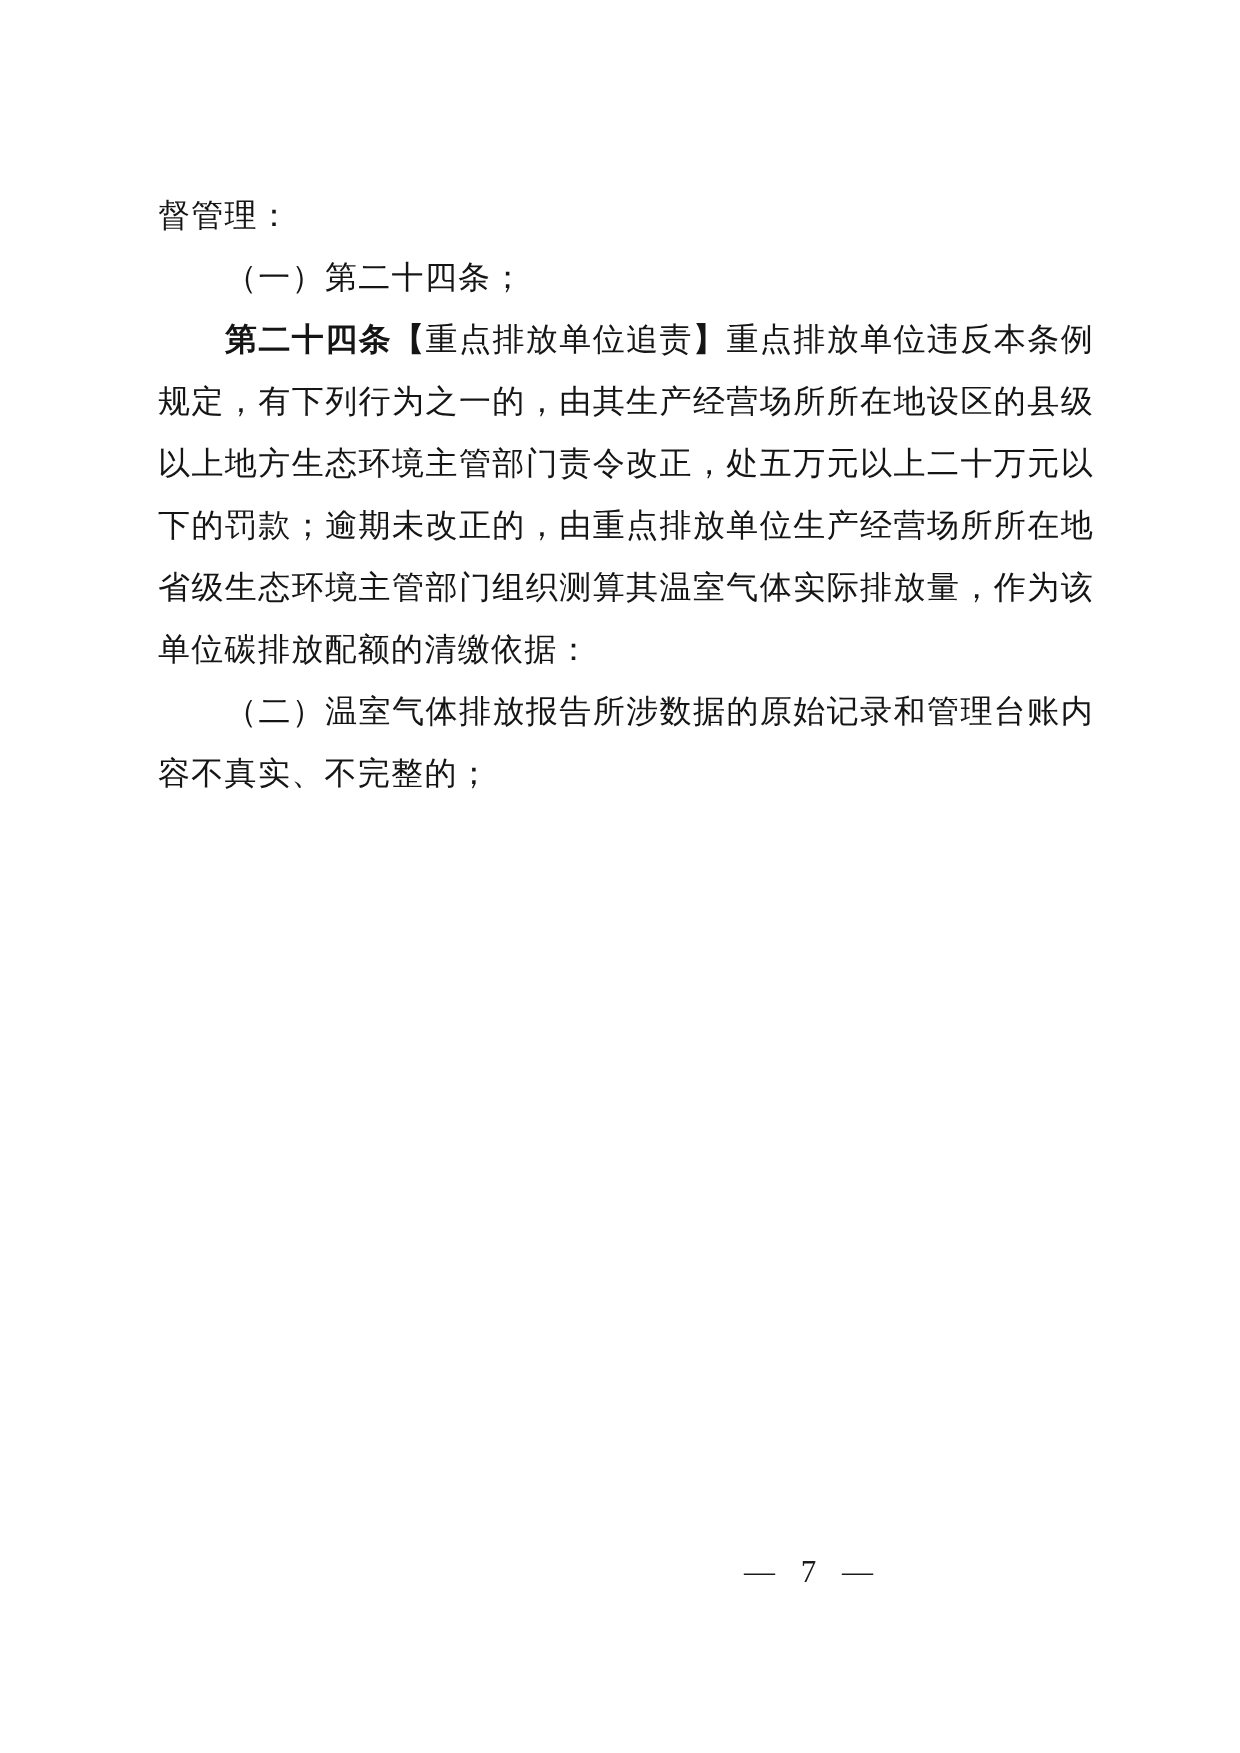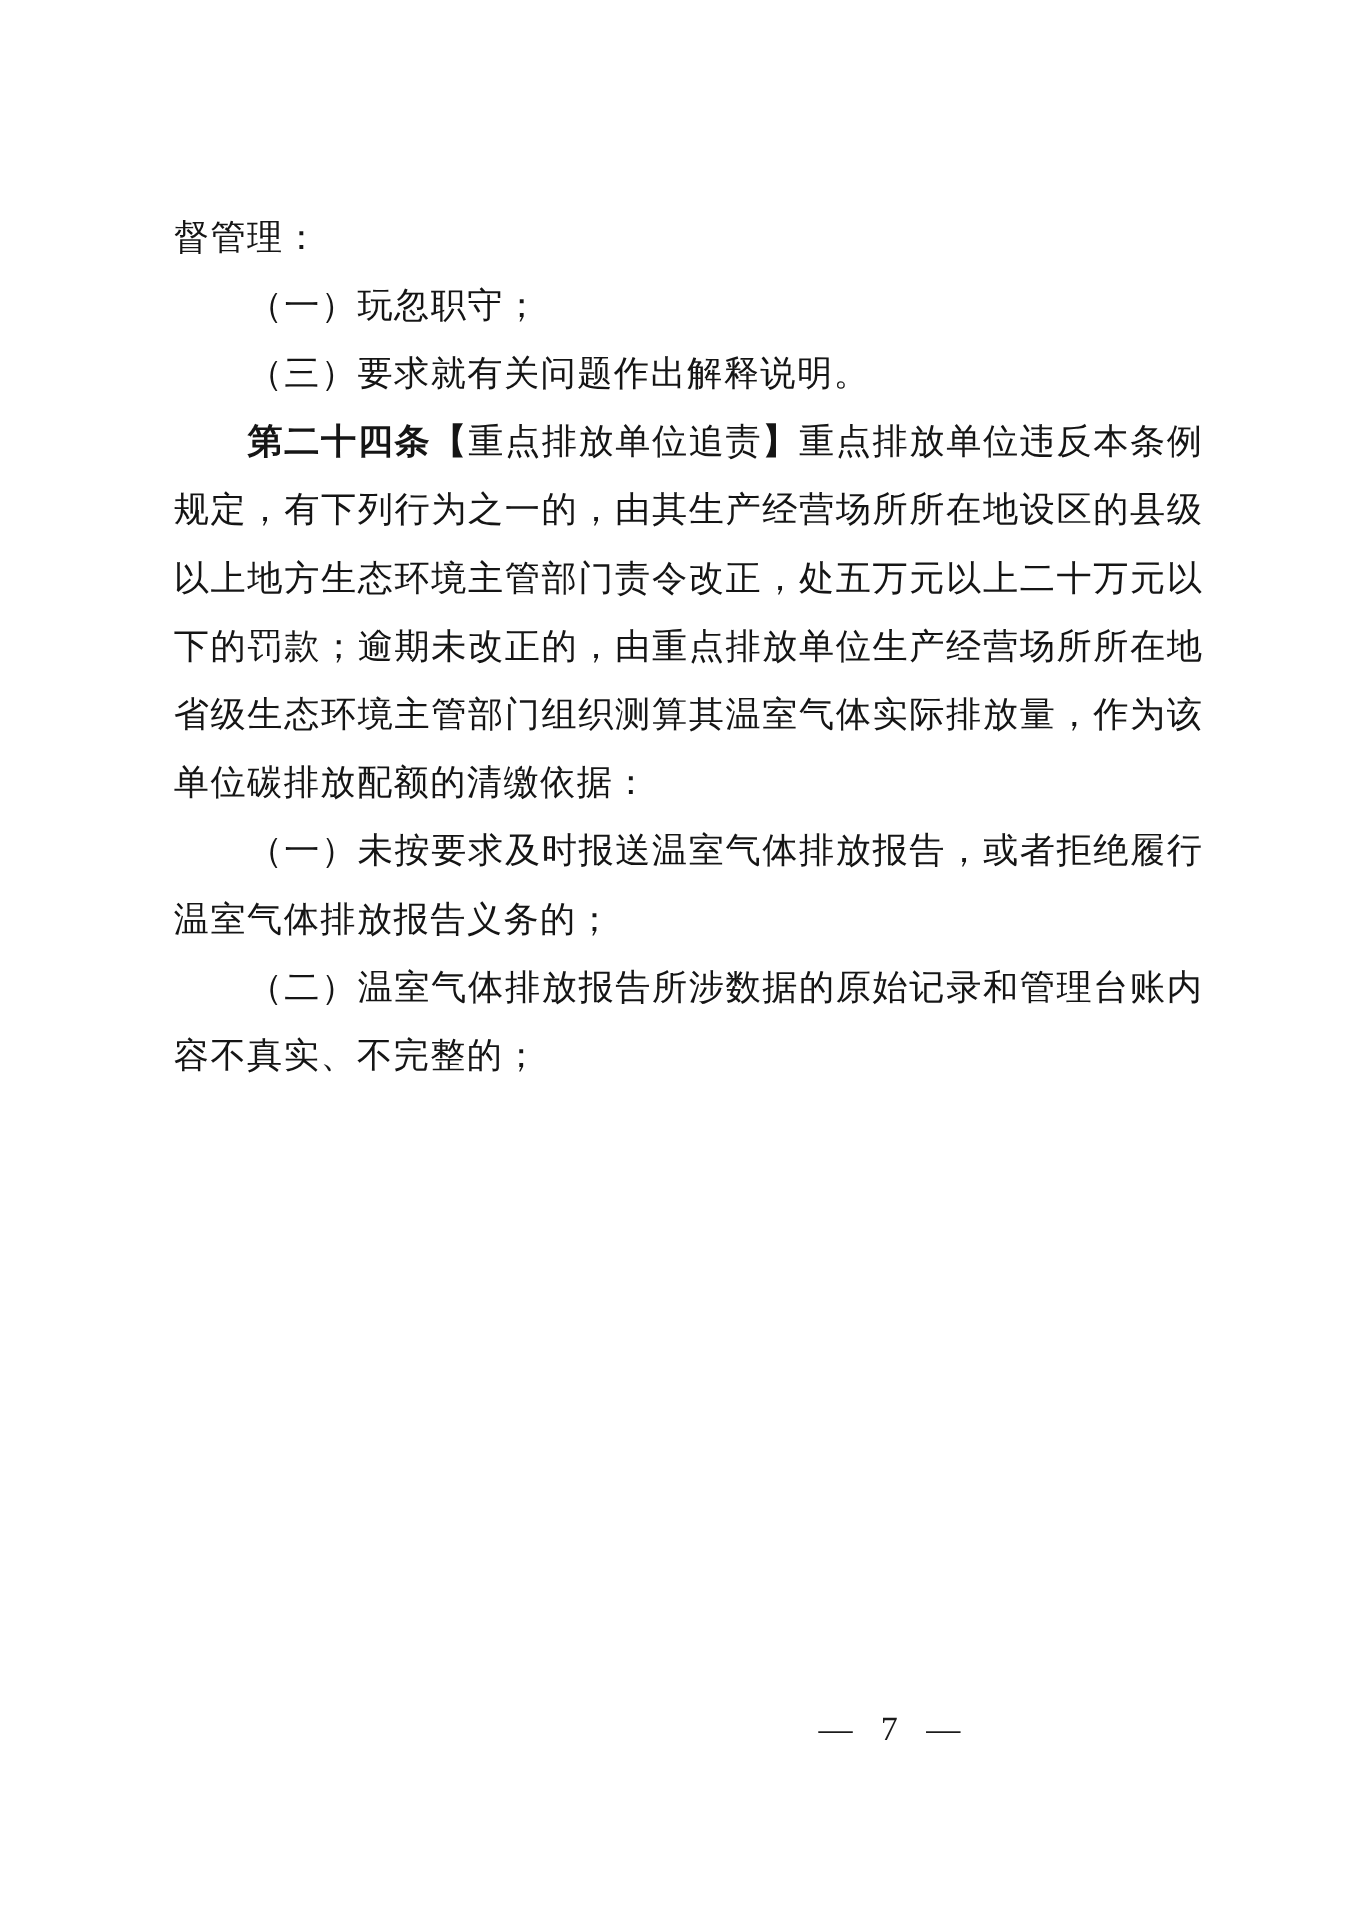--- a/index.html
+++ b/index.html
@@ -65,30 +65,28 @@
   }
 </style>
 </head>
 <body>
 
 <div class="page">
   <div class="content">
 
     <p class="doc-par"><span>督管理：</span></p>
 
-    <p class="doc-par indent"><span>（一）玩忽职守；</span></p>
+    <p class="doc-par indent"><span>（一）第二十四条；</span></p>
 
 
-    <p class="doc-par indent"><span>（三）要求就有关问题作出解释说明。</span></p>
 
 
 
     <p class="doc-par indent"><span class="run-heading">第二十四条</span><span class="run-bracket">【</span><span class="run-annotation">重点排放单位追责</span><span class="run-bracket">】</span><span>重点排放单位违反本条例规定，有下列行为之一的，由其生产经营场所所在地设区的县级以上地方生态环境主管部门责令改正，处五万元以上二十万元以下的罚款；逾期未改正的，由重点排放单位生产经营场所所在地省级生态环境主管部门组织测算其温室气体实际排放量，作为该单位碳排放配额的清缴依据：</span></p>
 
-    <p class="doc-par indent"><span>（一）未按要求及时报送温室气体排放报告，或者拒绝履行温室气体排放报告义务的；</span></p>
 
     <p class="doc-par indent"><span>（二）温室气体排放报告所涉数据的原始记录和管理台账内容不真实、不完整的；</span></p>
 
 
   </div>
 
   <div class="page-number">— 7 —</div>
 </div>
 
 </body></html>

